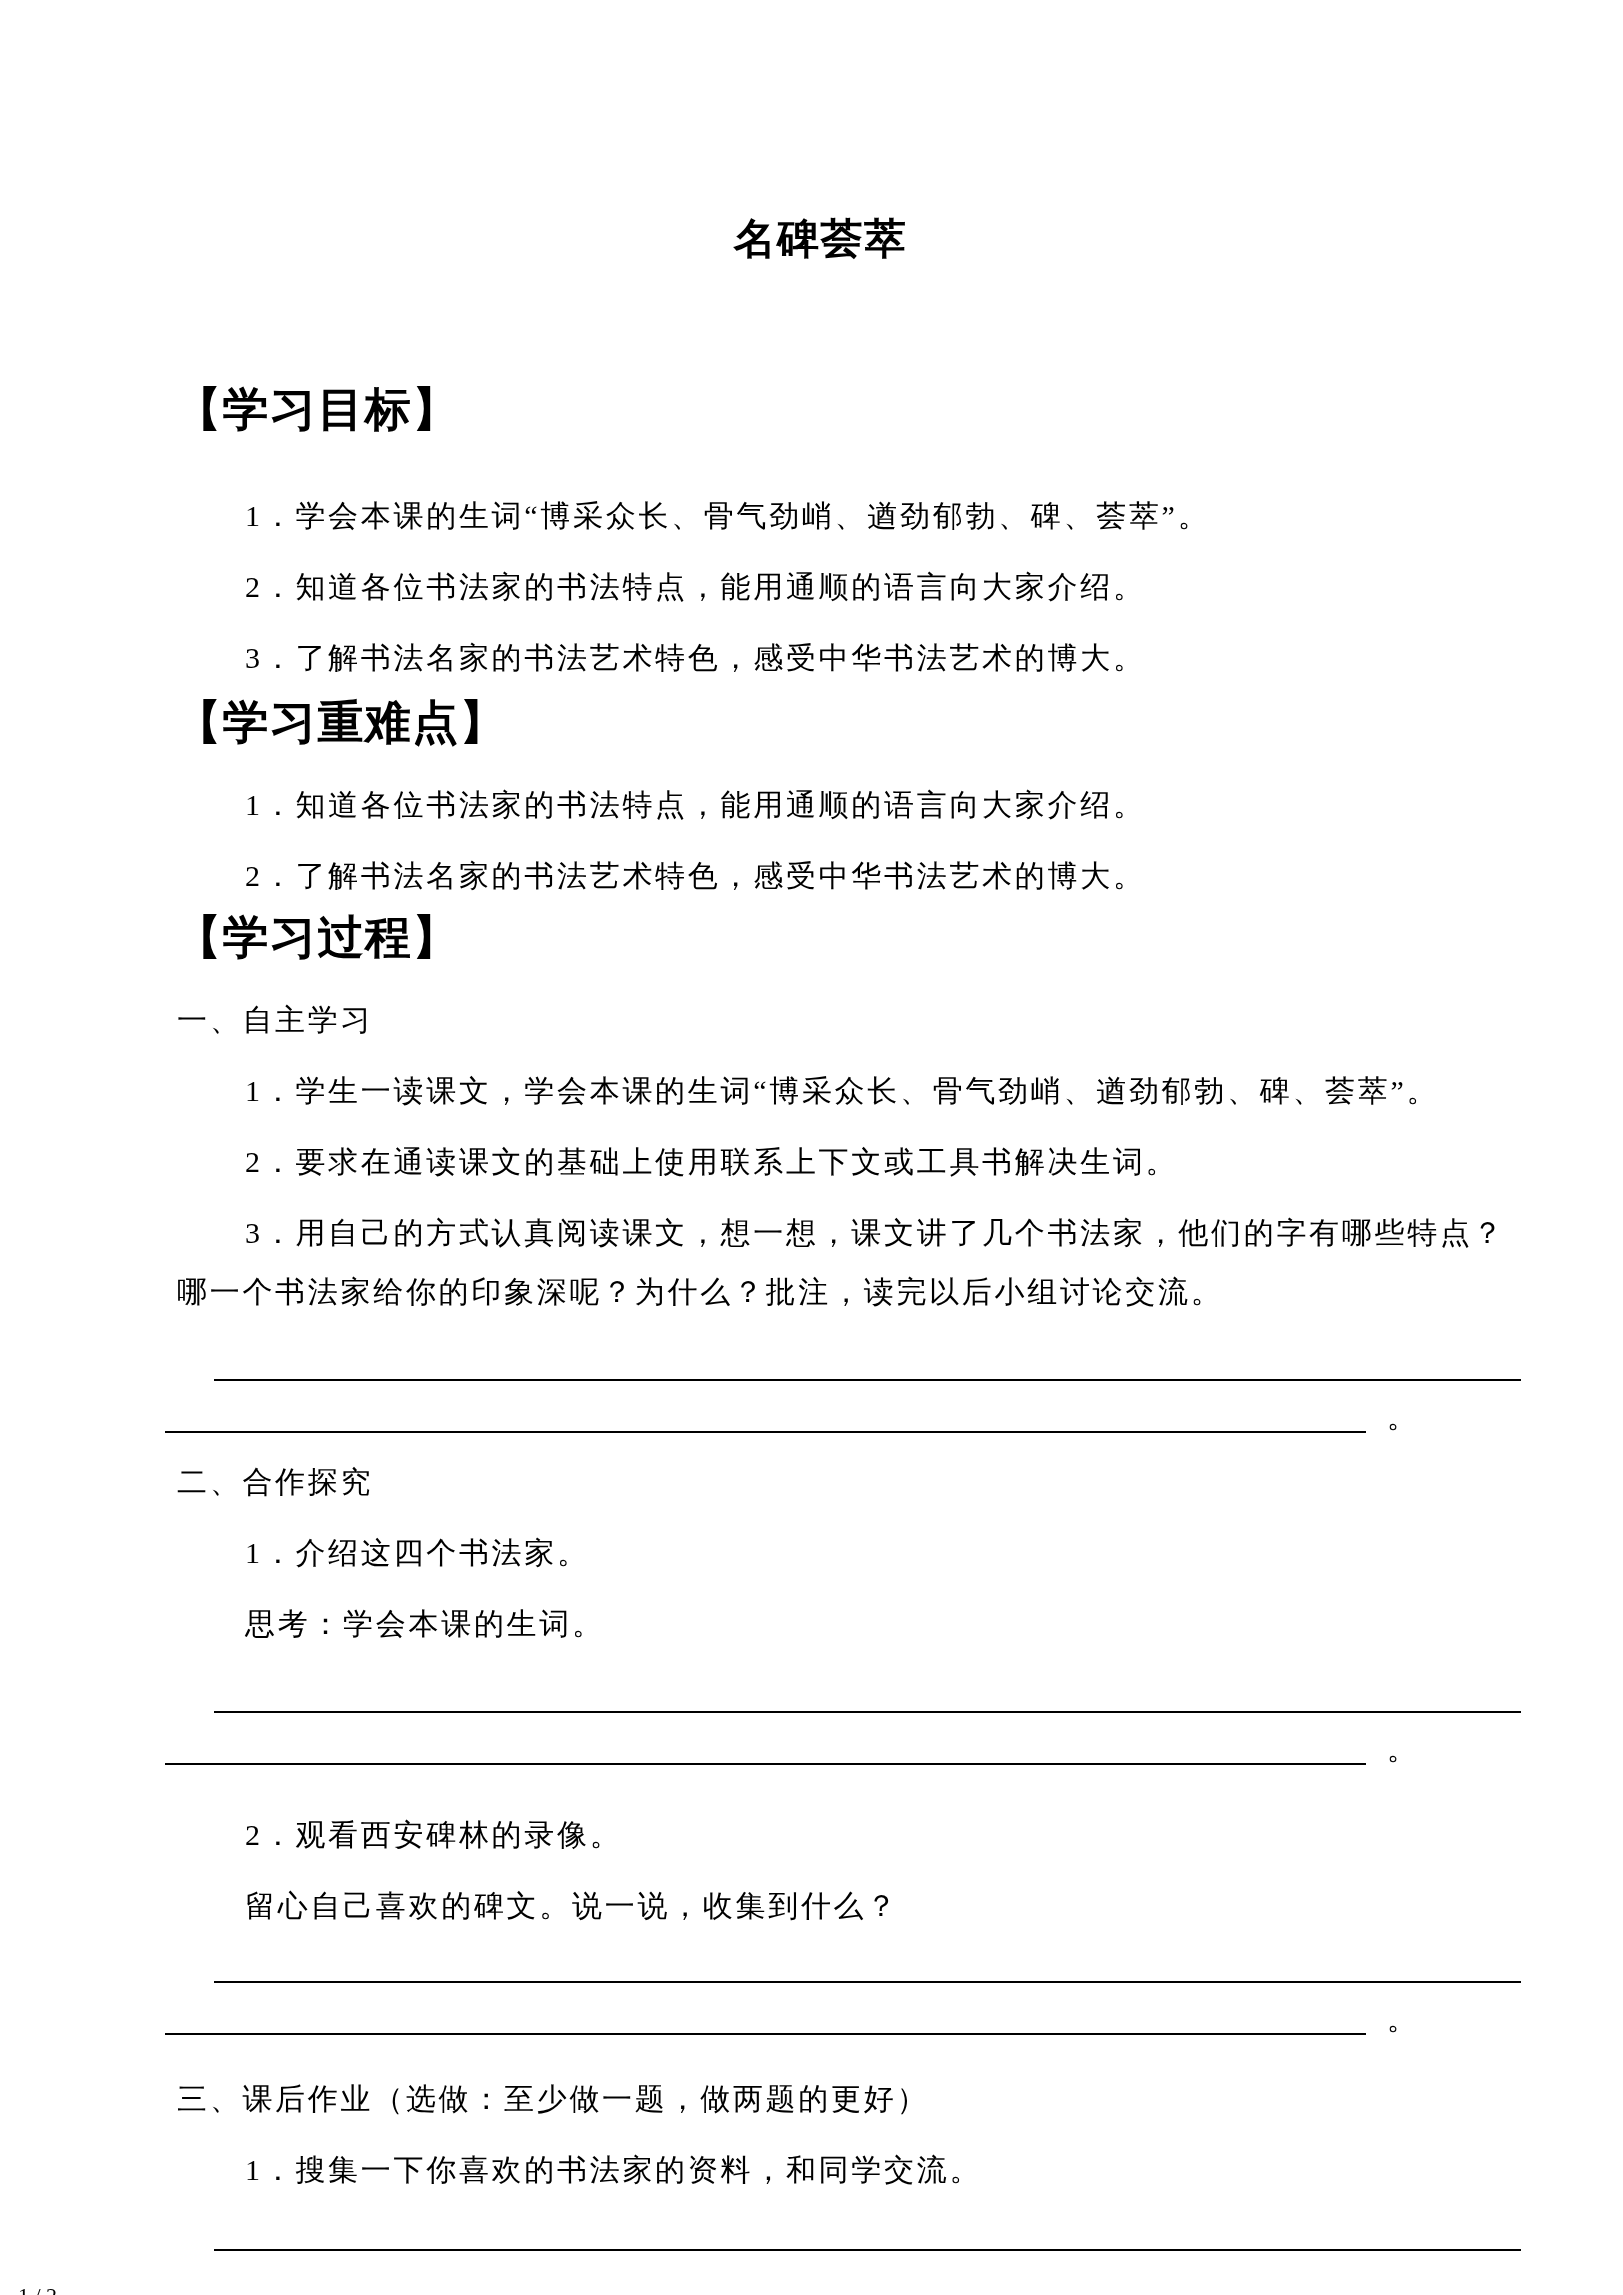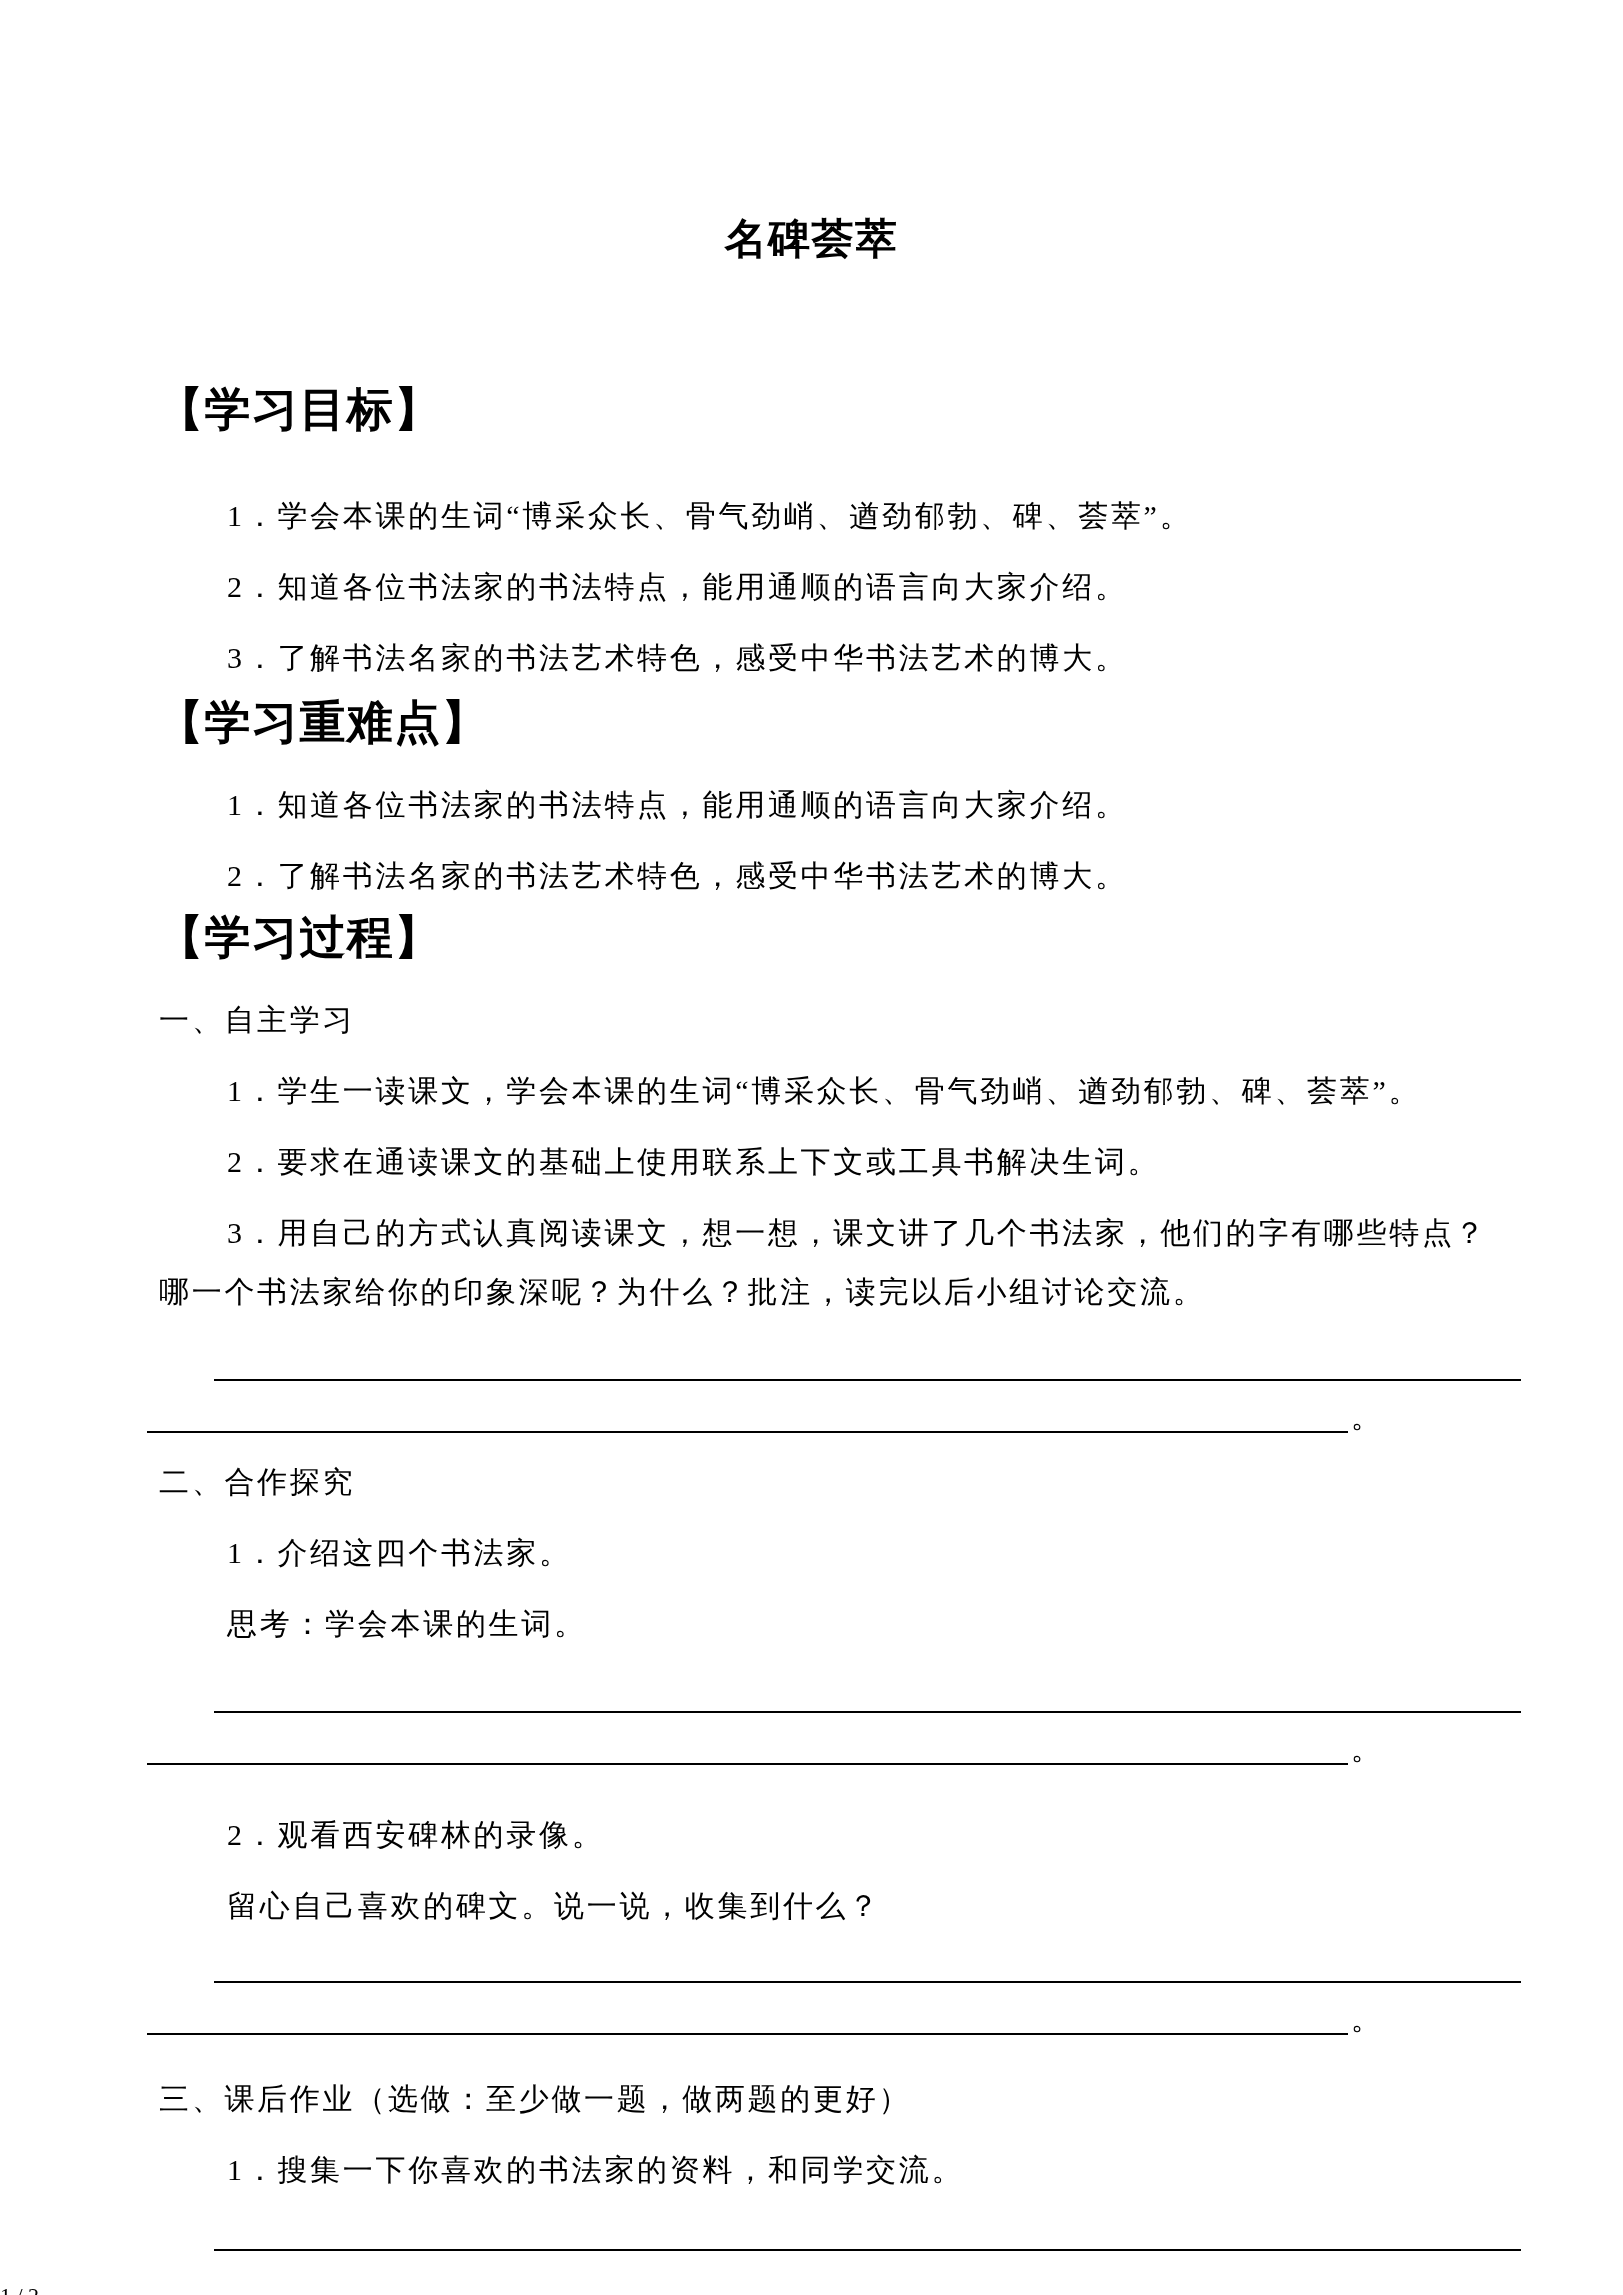--- a/index.html
+++ b/index.html
@@ -1,16 +1,16 @@
 <!DOCTYPE html>
 <html lang="zh" style="font-size:11px"><head>
 <meta charset="utf-8">
 <style>
   html, body { margin: 0; padding: 0; background: #fff; }
-  * { box-sizing: border-box; }
+  * { box-sizing: border-box; padding-left: 18px; }
   .page {
     position: relative;
     width: 1623px;
     height: 2295px;
     margin: 0 auto;
     background: #ffffff;
     color: #000000;
     font-family: "Liberation Serif", "DejaVu Serif", serif;
     padding: 215px 102px 0 147px;
     overflow: hidden;

